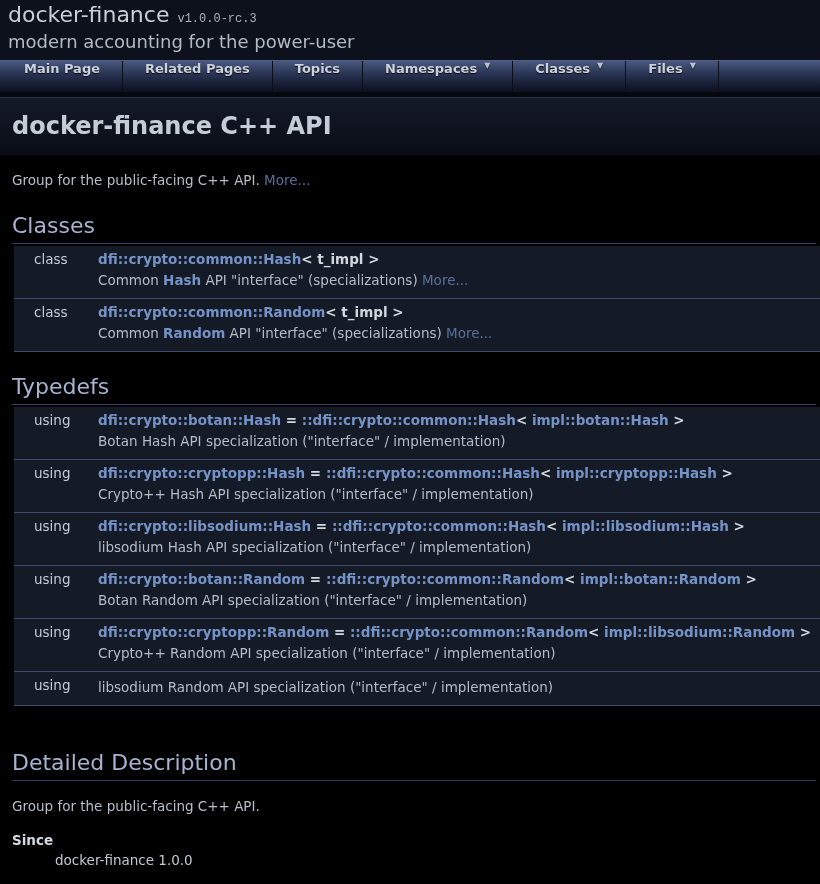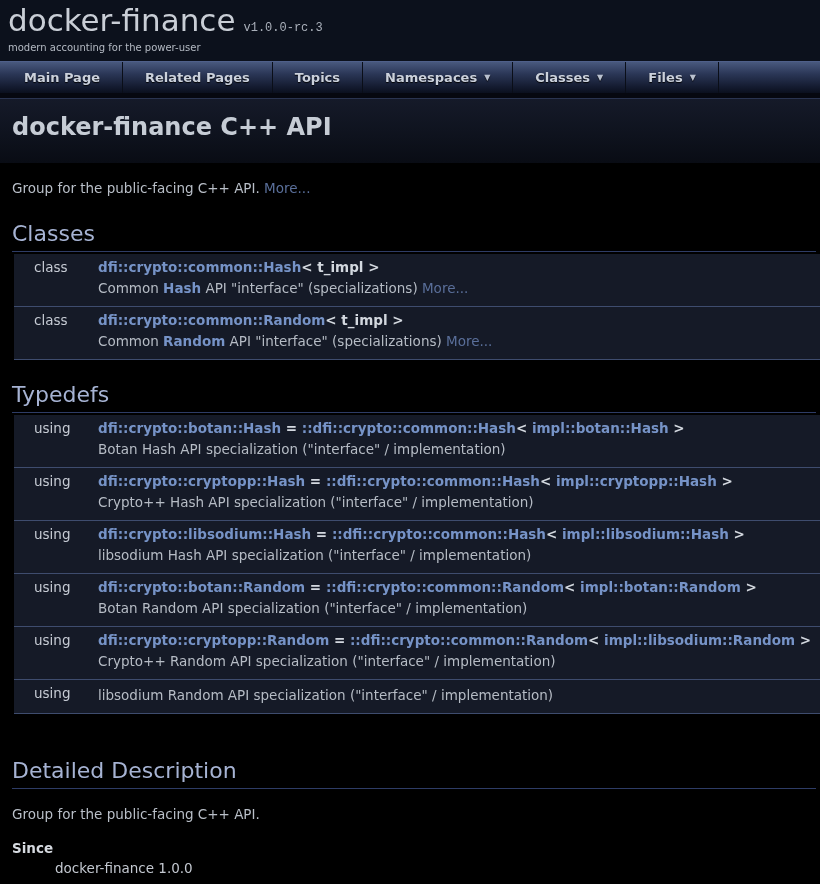--- a/index.html
+++ b/index.html
@@ -6,47 +6,47 @@
   html,body { background:#000; }
   body {
     width:820px; min-height:884px;
     font-family:"DejaVu Sans","Liberation Sans",sans-serif;
     color:#b9bfc8; overflow:hidden;
   }
 
   
   .titlearea { background:#0c111c; padding:2px 8px 8px 8px; }
   .projectrow { display:flex; align-items:baseline; gap:8px; }
-  .projectname { font-size:31px; color:#c9ced6; letter-spacing:0; }
+  .projectname { font-size:22px; color:#c9ced6; letter-spacing:0; }
   .projectnumber { font-size:12px; color:#aab0ba;font-family:Liberation Mono, monospace; }
-  .projectbrief { font-size:10px; color:#b4bac3; margin-top:4px; padding-left:0; }
+  .projectbrief { font-size:18px; color:#b4bac3; margin-top:4px; padding-left:0; }
 
   
   .tabs {
     display:flex; height:32px;
     background:linear-gradient(180deg,#49597e 0%, #2b3757 38%, #141b30 80%, #0b101e 100%);
     border-top:1px solid #4f608a;
   }
   .tab {
-    display:flex; align-items:center; padding:0 22px;
+    display:flex; padding:0 22px;
     border-right:1px solid #0a0e18;
     color:#cbd1dc; font-weight:bold; font-size:13px;
     text-shadow:0 1px 1px rgba(0,0,0,.9);
     cursor:pointer; white-space:nowrap;
   }
   .tab:first-child { padding-left:24px; }
   .tab .arrow { font-size:8px; margin-left:7px; color:#b9c1cf; }
 
   .nav-gap { height:5px; background:#060810; }
 
   
   .headerband {
     border-top:1px solid #2a3450;
     background:linear-gradient(180deg,#151a29 0%, #0e121d 60%, #090c14 100%);
-    padding:14px 12px 22px 12px;
+    padding:14px 12px 15px 12px;
   }
   .headerband .title { font-size:24px; font-weight:bold; color:#c6ccd5; }
 
   
   .contents { padding-bottom:6px; }
   .para { margin:16px 12px; font-size:13.5px; line-height:1.45; color:#b9bfc8; }
   a.mlink { color:#5a6f9a; text-decoration:none; cursor:pointer; }
   a.blink { color:#7693c7; font-weight:bold; text-decoration:none; cursor:pointer; }
   .punct { color:#d3d8df; font-weight:bold; }
 

